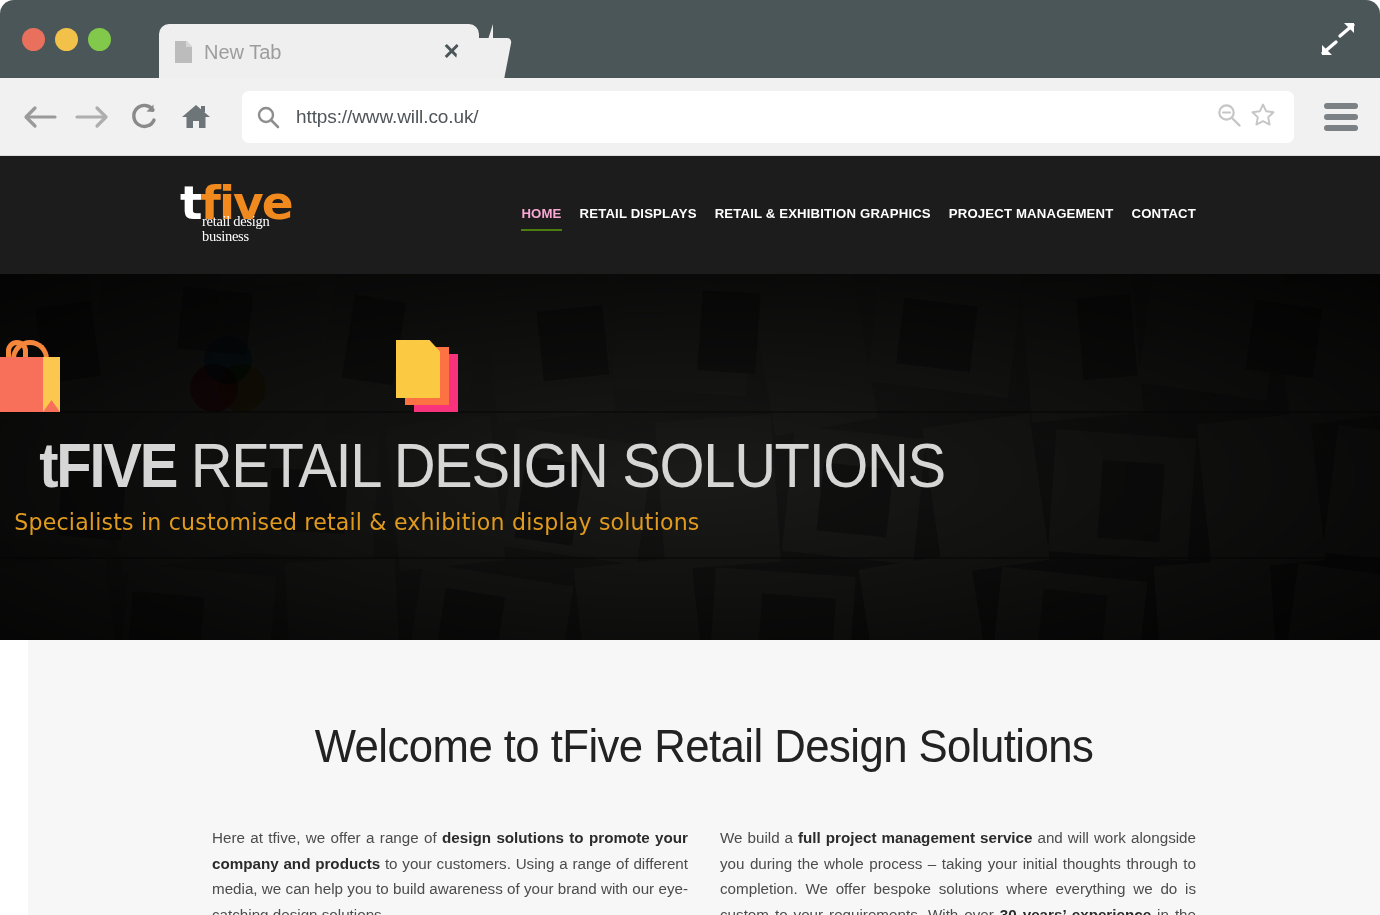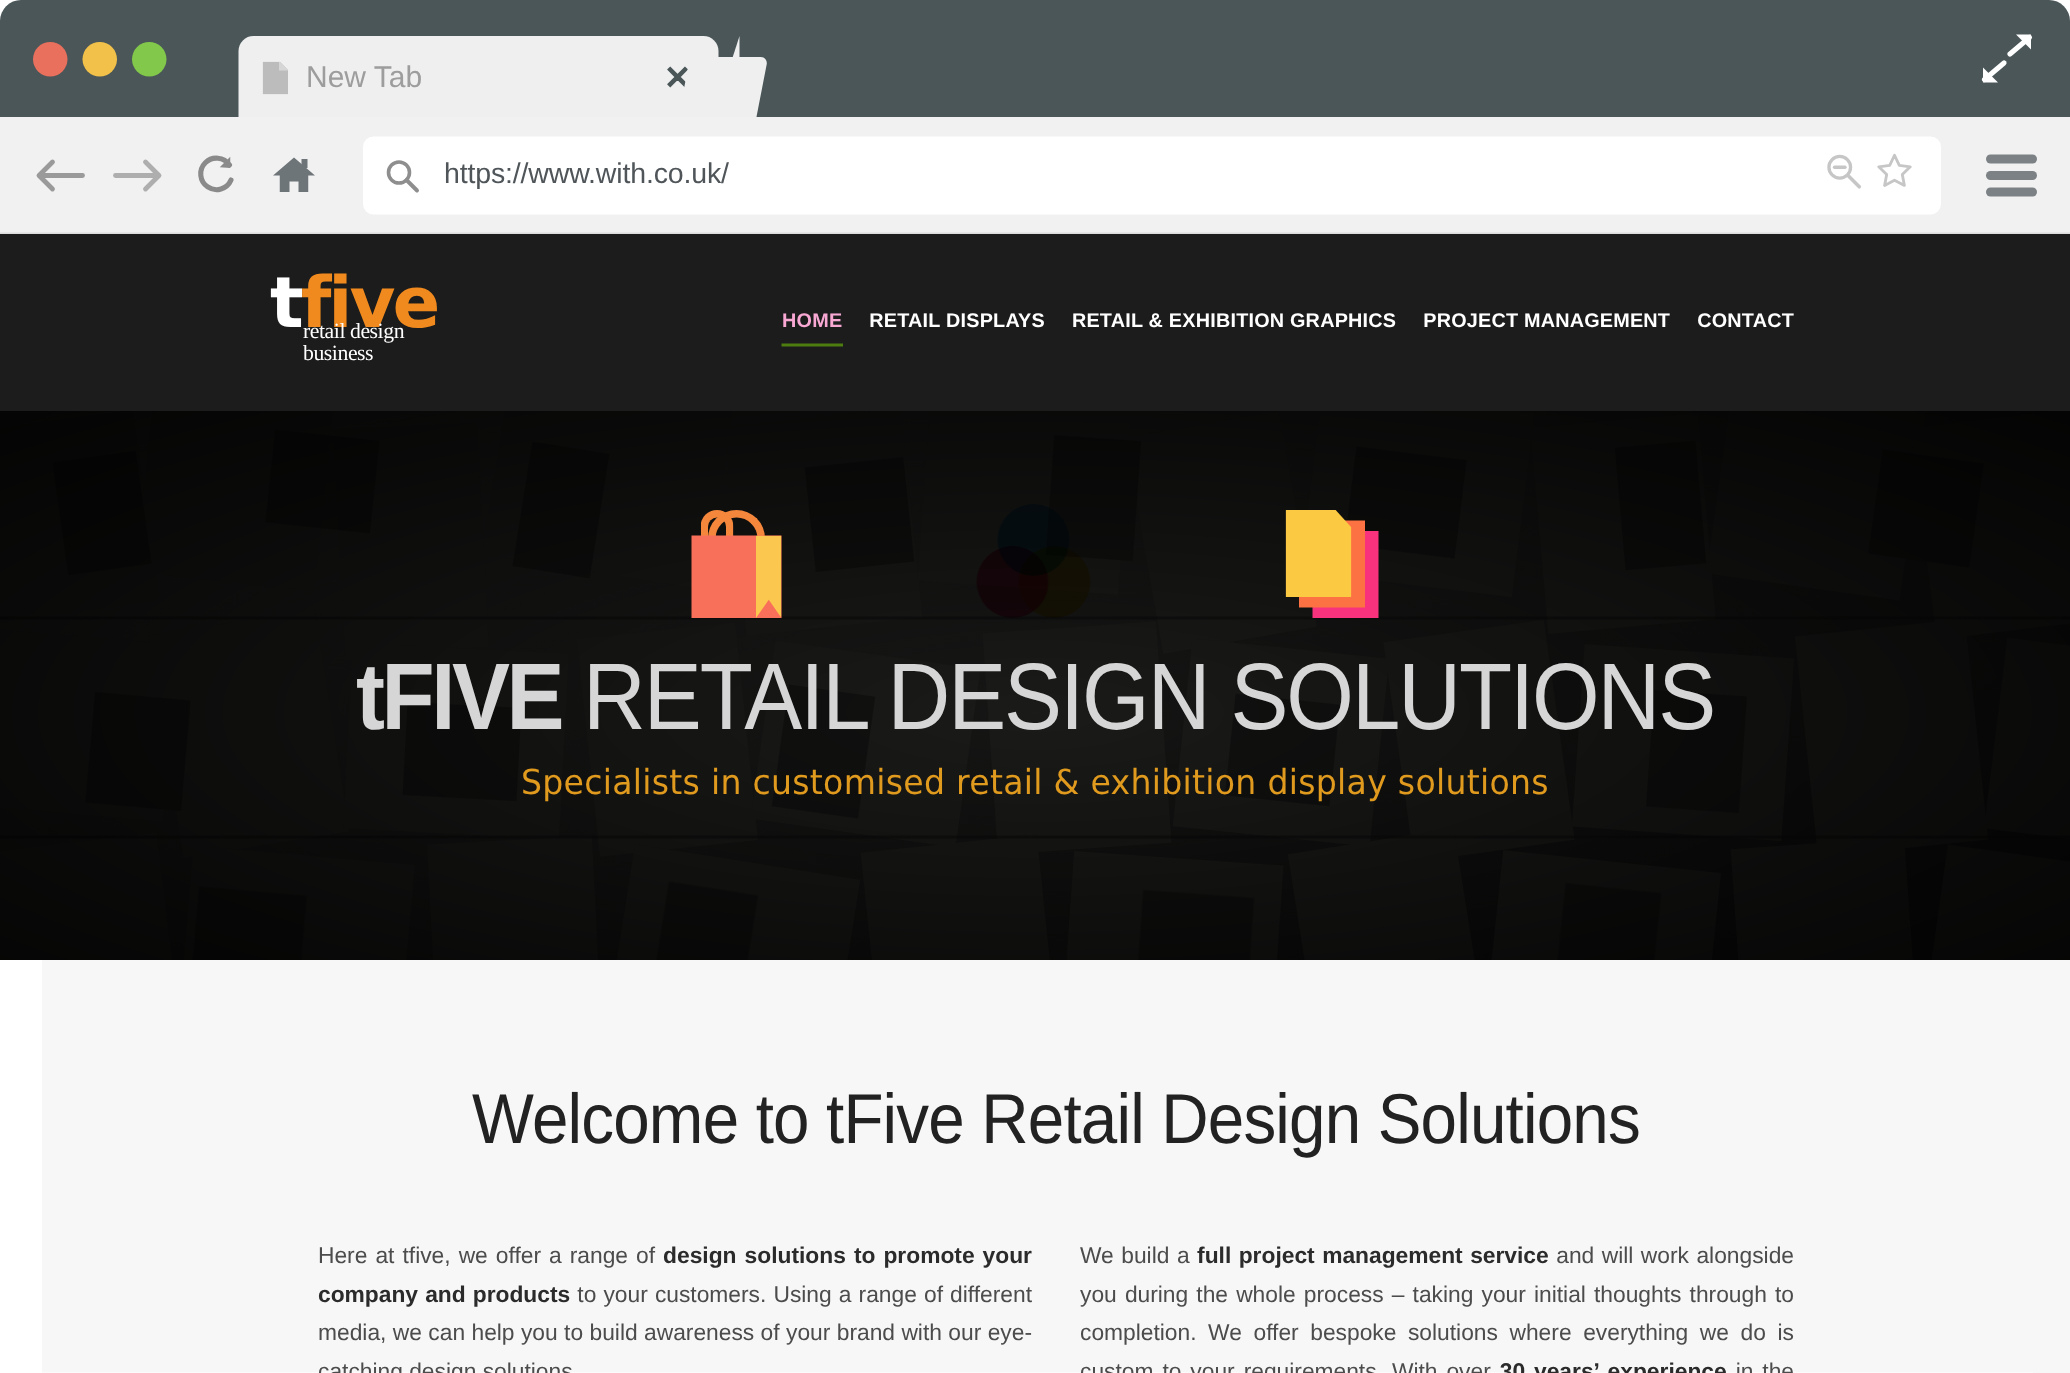--- a/index.html
+++ b/index.html
@@ -240,21 +240,21 @@
   .hero-vignette {
     position: absolute; inset: 0;
     background: radial-gradient(ellipse at 50% 55%, rgba(0,0,0,0.25) 0%, rgba(0,0,0,0.72) 72%, rgba(0,0,0,0.88) 100%);
   }
 
   .hero-content {
     position: absolute;
     inset: 0;
     display: flex;
     flex-direction: column;
-    align-items: center;
+    align-items: flex-start;
     justify-content: flex-start;
     padding-top: 62px;
   }
 
   .hero-icons {
     display: flex;
     align-items: flex-end;
     gap: 130px;
     margin-bottom: 22px;
   }
@@ -428,21 +428,21 @@
       </div>
     </div>
 
     <div class="url-bar">
       <span class="url-search-icon">
         <svg width="24" height="24" viewBox="0 0 24 24">
           <circle cx="10" cy="10" r="7" stroke="#8e8e8e" stroke-width="2.4" fill="none"></circle>
           <path d="M15 15 L22 22" stroke="#8e8e8e" stroke-width="2.6" stroke-linecap="round"></path>
         </svg>
       </span>
-      <span class="url-text" title="Search or enter address">https://www.with.co.uk/</span>
+      <span class="url-text" title="Search or enter address">https://www.will.co.uk/</span>
       <span class="url-right">
         <span>
           <svg width="26" height="26" viewBox="0 0 26 26">
             <circle cx="10.5" cy="10.5" r="7.2" stroke="#c6c6c6" stroke-width="2.2" fill="none"></circle>
             <path d="M7 10.5 H14" stroke="#c6c6c6" stroke-width="2.2" stroke-linecap="round"></path>
             <path d="M16 16 L23.5 23.5" stroke="#c6c6c6" stroke-width="2.4" stroke-linecap="round"></path>
           </svg>
         </span>
         <span>
           <svg width="26" height="26" viewBox="0 0 26 26">

